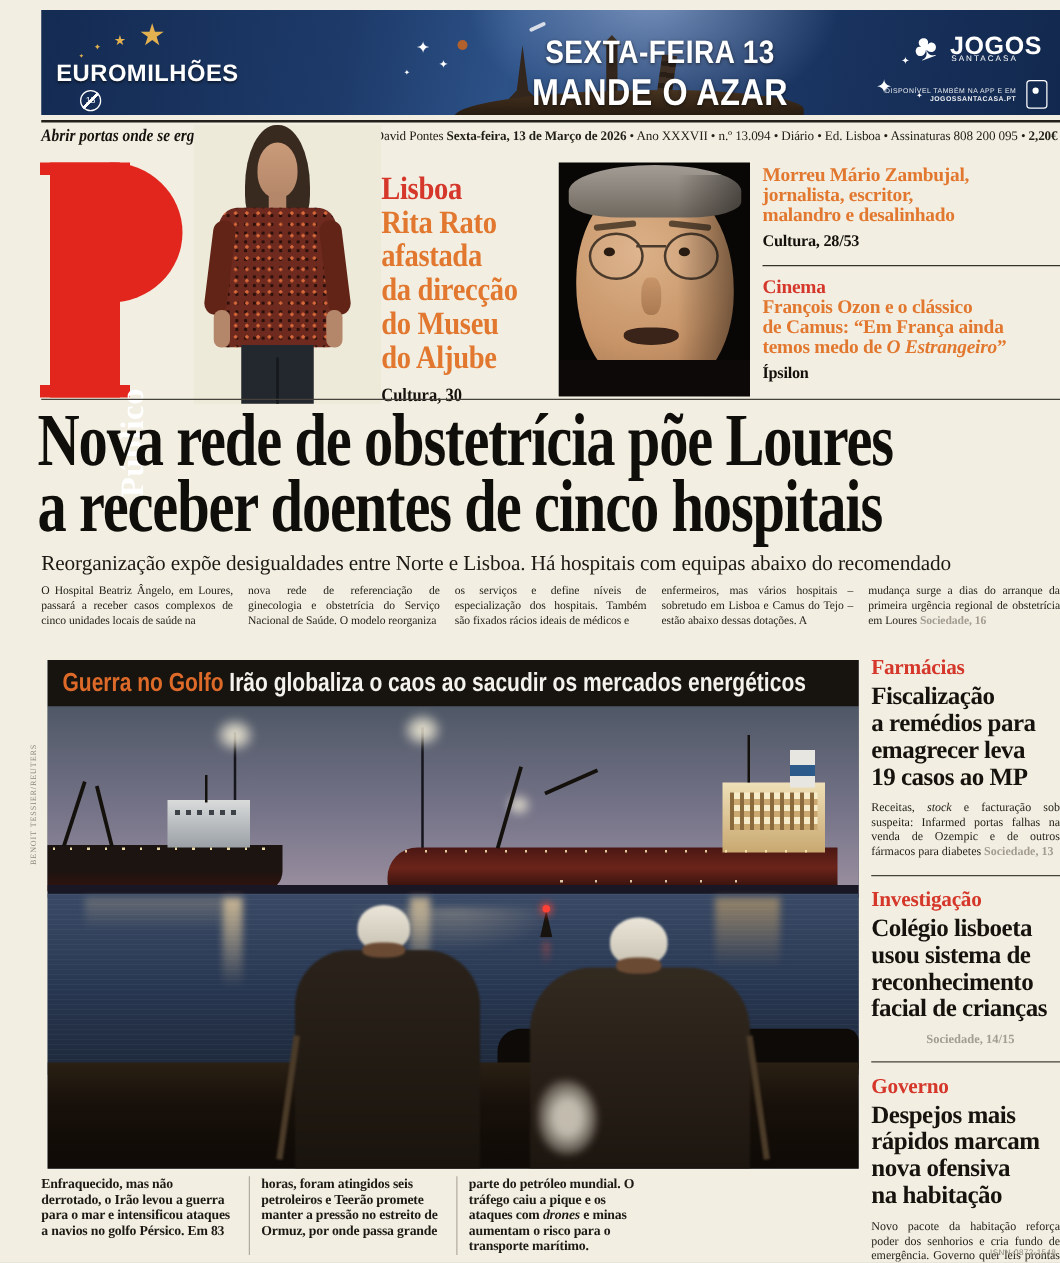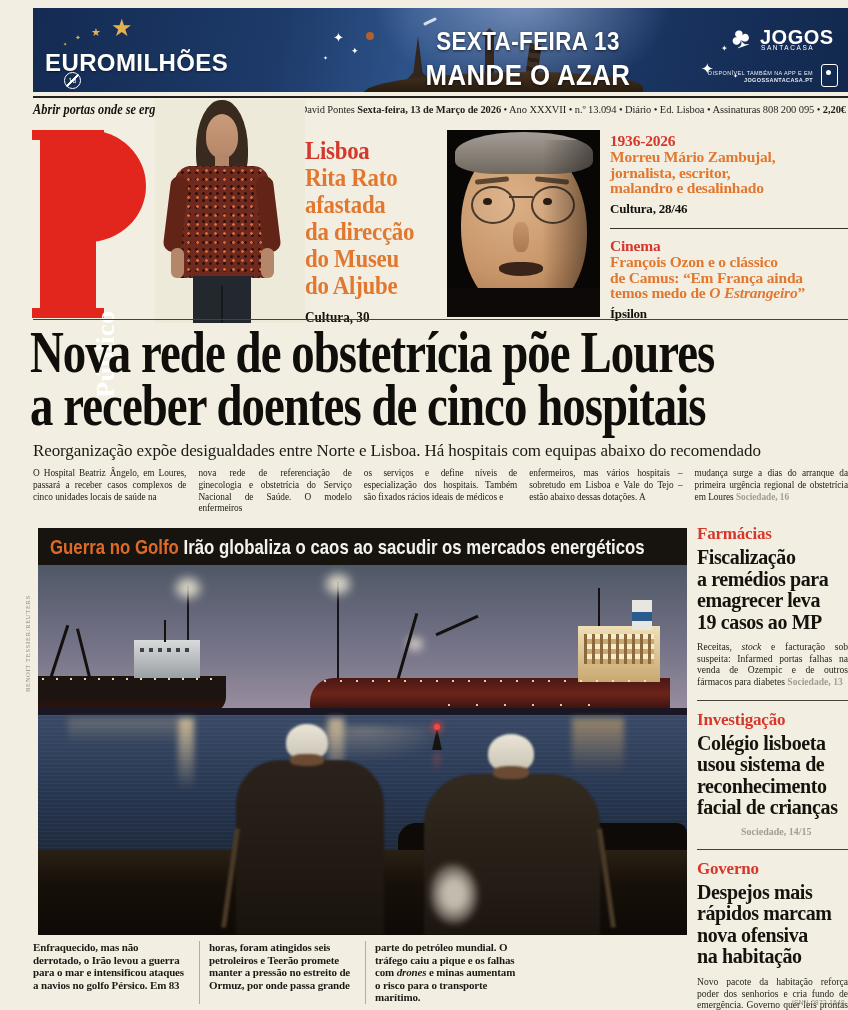--- a/index.html
+++ b/index.html
@@ -13,21 +13,21 @@
 
   
   .banner{left:33px;top:8px;width:815px;height:84px;overflow:hidden;color:#fff;
     background:linear-gradient(100deg,#142b52 0%,#1d3a69 30%,#2d5288 46%,#1d3a69 64%,#12284e 100%);}
   .beam{left:250px;top:-10px;width:480px;height:100px;
     background:radial-gradient(ellipse 230px 160px at 50% 0%,rgba(186,208,246,.55),rgba(186,208,246,0) 65%);}
   .warmglow{left:300px;top:40px;width:320px;height:60px;
     background:radial-gradient(ellipse 160px 50px at 50% 100%,rgba(170,100,40,.55),rgba(170,100,40,0) 70%);}
   .gstar{color:#e3b14f;}
   .wstar{color:#ffffff;}
-  .euromil{left:12px;top:41px;font-size:24px;letter-spacing:.4px;text-shadow:0 1px 2px rgba(0,0,0,.5);}
+  .euromil{left:12px;top:41px;font-size:19px;letter-spacing:.4px;text-shadow:0 1px 2px rgba(0,0,0,.5);}
   .age18{left:31px;top:64px;width:15px;height:15px;border:1.5px solid #fff;border-radius:50%;
     font-size:7px;display:flex;align-items:center;justify-content:center;}
   .age18::after{content:"";position:absolute;inset:-1px;border-radius:50%;
     background:linear-gradient(135deg,transparent 45%,#fff 45%,#fff 55%,transparent 55%);}
   .bcenter{left:330px;top:18px;width:330px;text-align:center;transform:scaleX(.86);transform-origin:center top;
     text-shadow:0 1px 3px rgba(0,0,0,.6);}
   .bline1{font-size:26px;letter-spacing:.5px;}
   .bline2{font-size:30px;letter-spacing:.5px;margin-top:1px;}
   .clover{left:698px;top:14px;font-size:28px;transform:rotate(-20deg);}
   .jogos{left:727px;top:18px;font-size:20px;letter-spacing:.5px;}
@@ -200,43 +200,42 @@
     <div class="abs" style="left:96px;top:68px;width:9px;height:7px;background:#2a1c12;border-radius:50%;"></div>
     <div class="abs" style="left:28px;top:48px;width:34px;height:5px;background:#5b4632;border-radius:3px;transform:rotate(-6deg);"></div>
     <div class="abs" style="left:88px;top:48px;width:34px;height:5px;background:#5b4632;border-radius:3px;transform:rotate(6deg);"></div>
     <div class="abs" style="left:66px;top:92px;width:16px;height:30px;background:linear-gradient(#c79468,#aa7a52);border-radius:40%;"></div>
     <div class="abs" style="left:52px;top:132px;width:44px;height:14px;background:#3a2318;border-radius:40% 40% 50% 50%;"></div>
     <div class="abs" style="left:95px;top:10px;width:60px;height:180px;background:linear-gradient(90deg,rgba(9,7,5,0) 0%,rgba(9,7,5,.55) 100%);"></div>
     <div class="abs" style="left:0;top:158px;width:153px;height:30px;background:#0c0908;"></div>
   </div>
 
   <div class="abs story-right">
-    <div class="kicker-red">1936-2026</div>
     <div class="orange">Morreu Mário Zambujal,<br>jornalista, escritor,<br>malandro e desalinhado</div>
-    <div class="ref">Cultura, 28/46</div>
+    <div class="ref">Cultura, 28/53</div>
     <div class="div"></div>
     <div class="kicker-red">Cinema</div>
     <div class="orange">
       <span>François Ozon e o clássico<br>de Camus: “Em França ainda</span><br>
       <span>temos medo de </span><span class="i">O Estrangeiro</span><span>”</span>
     </div>
     <div class="ref">Ípsilon</div>
   </div>
 
   <div class="abs rule-mid"></div>
   <div class="abs lead-hl">
     <div>Nova rede de obstetrícia põe Loures</div>
     <div>a receber doentes de cinco hospitais</div>
   </div>
   <div class="abs lead-sub">Reorganização expõe desigualdades entre Norte e Lisboa. Há hospitais com equipas abaixo do recomendado</div>
   <div class="abs lead-cols">
     <div class="c">O Hospital Beatriz Ângelo, em Loures, passará a receber casos complexos de cinco unidades locais de saúde na</div>
-    <div class="c">nova rede de referenciação de ginecologia e obstetrícia do Serviço Nacional de Saúde. O modelo enfermeiros</div>
+    <div class="c">nova rede de referenciação de ginecologia e obstetrícia do Serviço Nacional de Saúde. O modelo reorganiza</div>
     <div class="c">os serviços e define níveis de especialização dos hospitais. Também são fixados rácios ideais de médicos e</div>
-    <div class="c">enfermeiros, mas vários hospitais – sobretudo em Lisboa e Vale do Tejo – estão abaixo dessas dotações. A</div>
+    <div class="c">enfermeiros, mas vários hospitais – sobretudo em Lisboa e Camus do Tejo – estão abaixo dessas dotações. A</div>
     <div class="c"><span>mudança surge a dias do arranque da primeira urgência regional de obstetrícia em Loures </span><span class="gray">Sociedade, 16</span></div>
   </div>
 
   <div class="abs photo">
     <div class="abs sky"></div>
 
     <div class="abs pole" style="left:149px;top:58px;height:124px;"></div>
     <div class="abs glow" style="left:136px;top:48px;width:28px;height:24px;background:radial-gradient(#fff8e0,rgba(255,220,150,0));"></div>
     <div class="abs pole" style="left:299px;top:54px;height:128px;"></div>
     <div class="abs glow" style="left:286px;top:44px;width:28px;height:24px;background:radial-gradient(#fff8e0,rgba(255,220,150,0));"></div>
@@ -297,21 +296,21 @@
 
     <div class="abs photo-bar sans">
       <div class="txt"><span class="k">Guerra no Golfo</span><span> Irão globaliza o caos ao sacudir os mercados energéticos</span></div>
     </div>
   </div>
   <div class="abs credit">BENOIT TESSIER/REUTERS</div>
 
   <div class="abs gulf-cols">
     <div class="c">Enfraquecido, mas não derrotado, o Irão levou a guerra para o mar e intensificou ataques a navios no golfo Pérsico. Em 83</div>
     <div class="c">horas, foram atingidos seis petroleiros e Teerão promete manter a pressão no estreito de Ormuz, por onde passa grande</div>
-    <div class="c"><span>parte do petróleo mundial. O tráfego caiu a pique e os falhas com </span><span class="i">drones</span><span> e minas aumentam o risco para o transporte marítimo.</span></div>
+    <div class="c"><span>parte do petróleo mundial. O tráfego caiu a pique e os ataques com </span><span class="i">drones</span><span> e minas aumentam o risco para o transporte marítimo.</span></div>
   </div>
 
   <div class="abs sidebar">
     <div>
       <div class="sb-kicker">Farmácias</div>
       <div class="sb-hl">Fiscalização<br>a remédios para<br>emagrecer leva<br>19 casos ao MP</div>
       <div class="sb-body"><span>Receitas, </span><span class="i">stock</span><span> e facturação sob suspeita: Infarmed portas falhas na venda de Ozempic e de outros fármacos para diabetes </span><span class="gray">Sociedade, 13</span></div>
       <div class="sb-div"></div>
     </div>
     <div>

